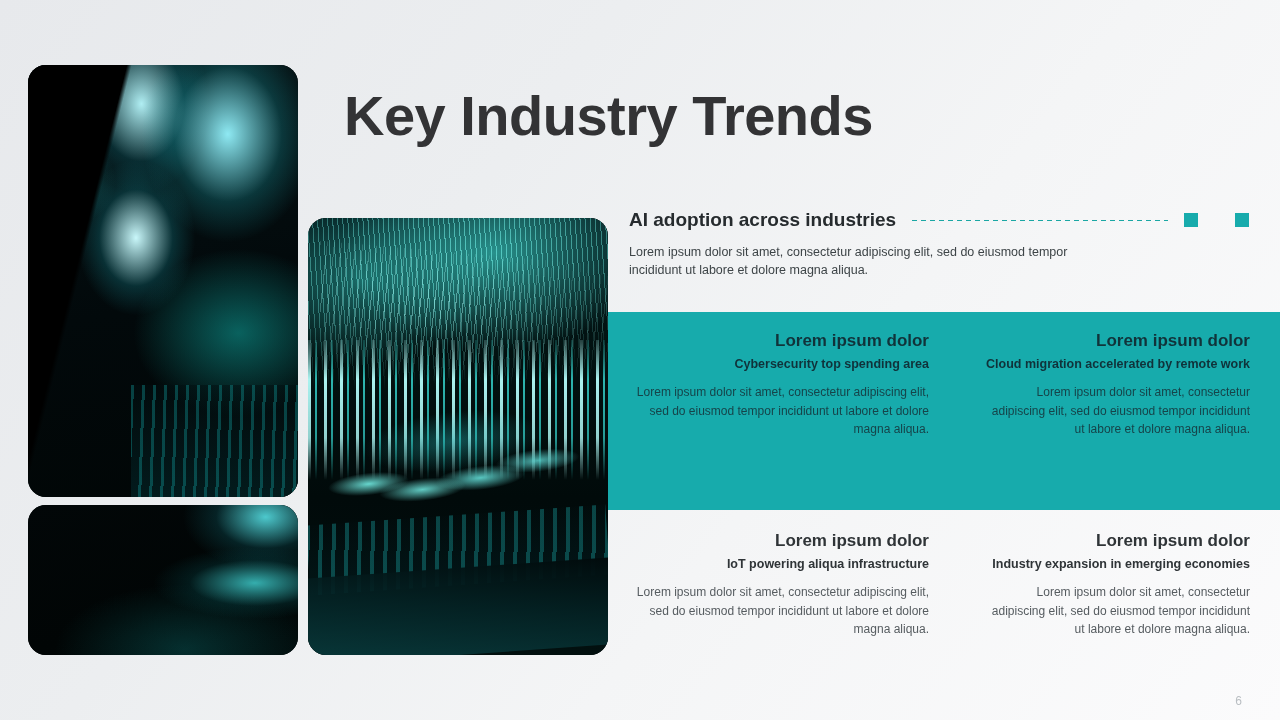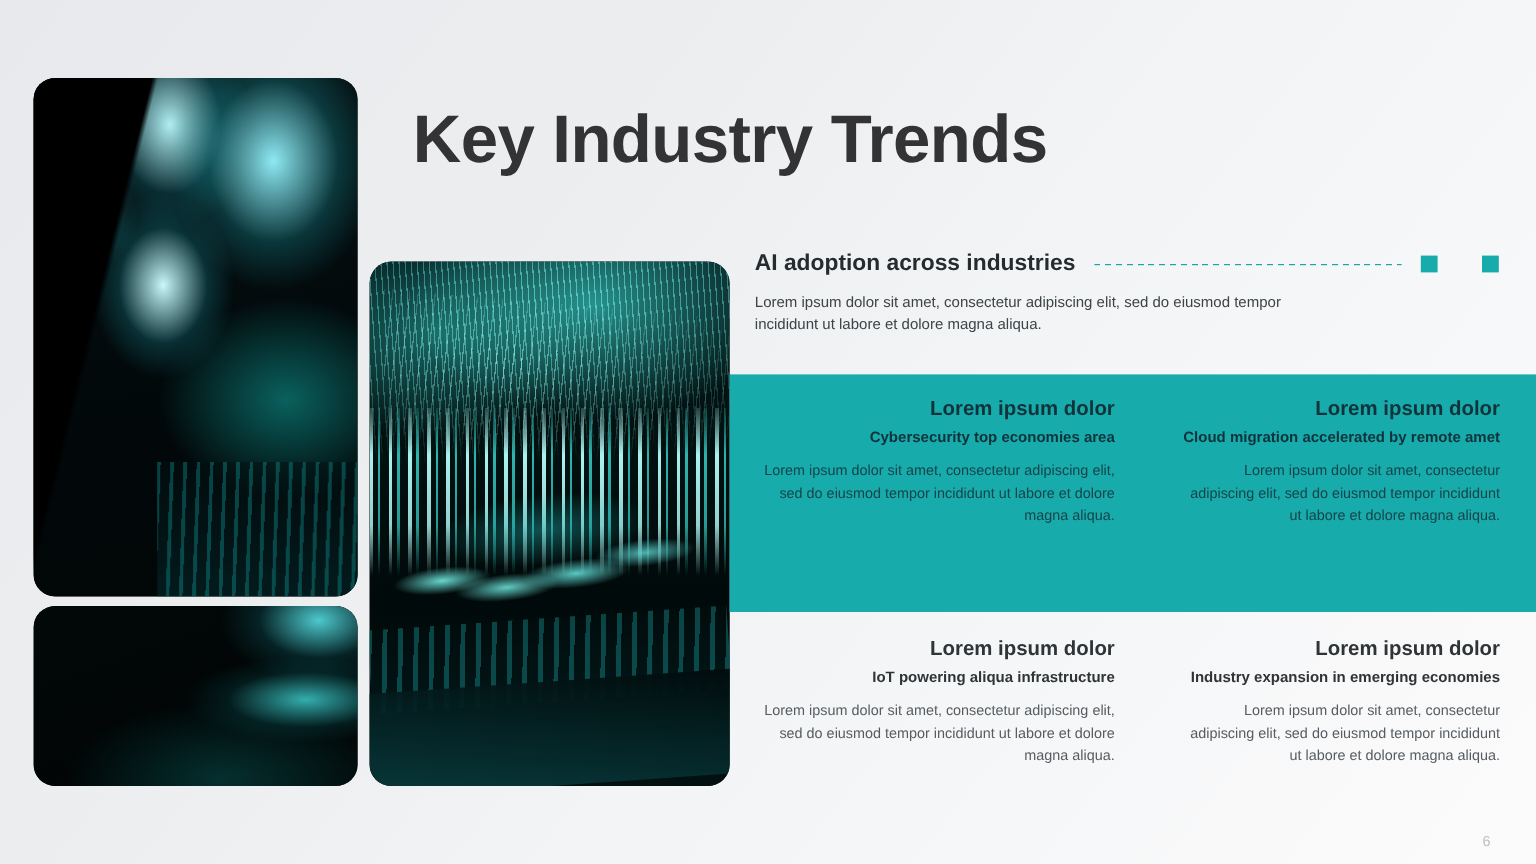--- a/index.html
+++ b/index.html
@@ -216,27 +216,27 @@
       <span class="dash-rule"></span>
       <span class="sq"></span>
       <span class="sq-gap"></span>
       <span class="sq"></span>
     </div>
     <div class="intro-body">Lorem ipsum dolor sit amet, consectetur adipiscing elit, sed do eiusmod tempor incididunt ut labore et dolore magna aliqua.</div>
   </div>
 
   <div class="cell cell-tl on-teal">
     <div class="cell-title">Lorem ipsum dolor</div>
-    <div class="cell-sub">Cybersecurity top economies area</div>
+    <div class="cell-sub">Cybersecurity top spending area</div>
     <div class="cell-body">Lorem ipsum dolor sit amet, consectetur adipiscing elit, sed do eiusmod tempor incididunt ut labore et dolore magna aliqua.</div>
   </div>
 
   <div class="cell cell-tr on-teal">
     <div class="cell-title">Lorem ipsum dolor</div>
-    <div class="cell-sub">Cloud migration accelerated by remote amet</div>
+    <div class="cell-sub">Cloud migration accelerated by remote work</div>
     <div class="cell-body">Lorem ipsum dolor sit amet, consectetur adipiscing elit, sed do eiusmod tempor incididunt ut labore et dolore magna aliqua.</div>
   </div>
 
   <div class="cell cell-bl on-light">
     <div class="cell-title">Lorem ipsum dolor</div>
     <div class="cell-sub">IoT powering aliqua infrastructure</div>
     <div class="cell-body">Lorem ipsum dolor sit amet, consectetur adipiscing elit, sed do eiusmod tempor incididunt ut labore et dolore magna aliqua.</div>
   </div>
 
   <div class="cell cell-br on-light">

